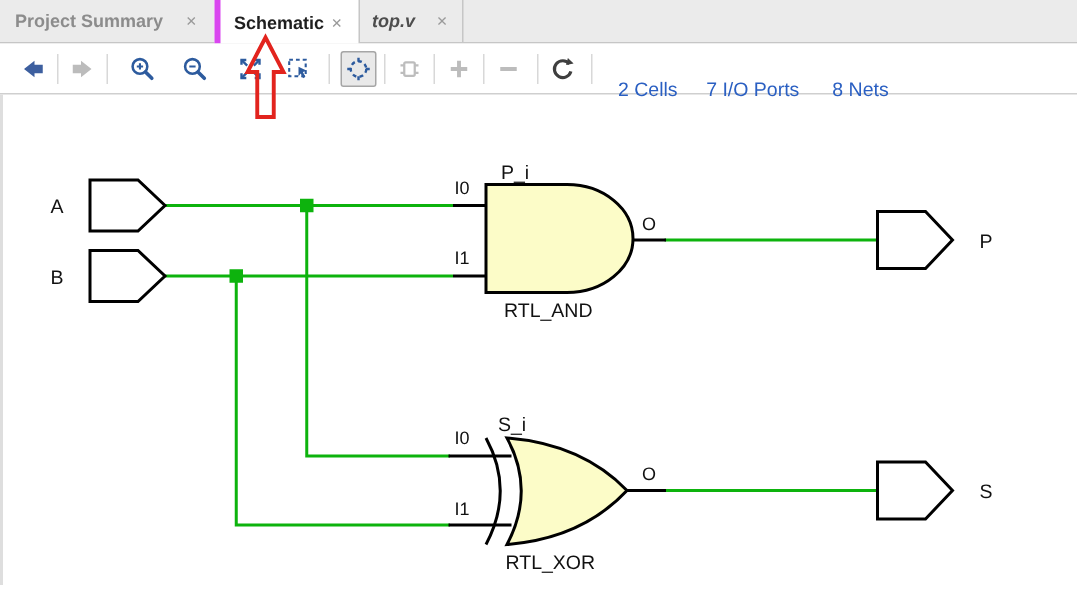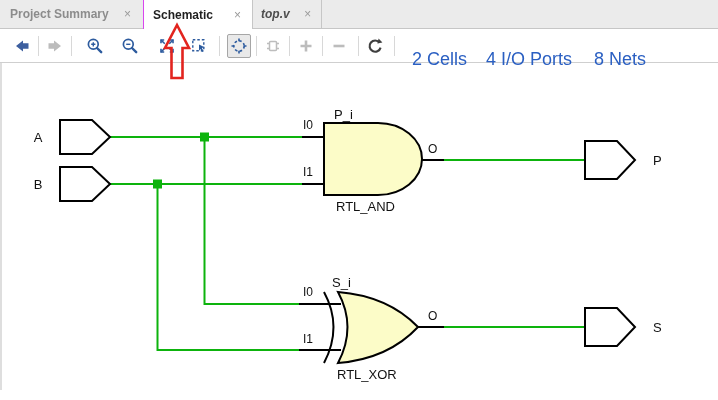--- a/index.html
+++ b/index.html
@@ -18,22 +18,22 @@
     height:28px;box-sizing:border-box;display:flex;align-items:center;
     font-size:12px;font-weight:bold;cursor:default;white-space:nowrap;
   }
   .tab .close{
     font-size:12px;font-weight:normal;color:#9a9a9a;margin-left:16px;
     line-height:1;padding:0 2px;
   }
   .tab-ps{width:143px;padding-left:10px;color:#8c8c8c;}
   .tab-ps .close{margin-left:auto;margin-right:10px;}
   .tab-active{
-    width:110px;padding-left:9px;color:#1f1f1f;background:#ffffff;
-    border-left:1px solid #d946ef;border-right:1px solid #c6c6c6;
+    width:97px;padding-left:9px;color:#1f1f1f;background:#ffffff;
+    border-left:4px solid #d946ef;border-right:1px solid #c6c6c6;
     height:29px;margin-bottom:-1px;z-index:3;
   }
   .tab-active .close{margin-left:auto;margin-right:9px;}
   .tab-top{width:69px;padding-left:8px;color:#4d4d4d;border-right:1px solid #c6c6c6;font-style:italic;}
   .tab-top .close{margin-left:auto;margin-right:8px;}
   
   .toolbar{
     height:33px;background:#ffffff;border-bottom:1px solid #cfcfcf;
     display:flex;align-items:center;padding-left:9px;position:relative;z-index:2;
   }
@@ -41,21 +41,21 @@
     width:26px;height:26px;display:flex;align-items:center;justify-content:center;
     flex:0 0 auto;background:transparent;border:none;padding:0;cursor:default;
   }
   .tbtn svg{display:block;}
   .tbtn.selected{
     background:#e9e9e9;border:1px solid #a6a6a6;border-radius:2px;
     width:24px;height:24px;
   }
   .tsep{width:1px;height:20px;background:#d8d8d8;flex:0 0 auto;margin:0 3px;}
   .tlink{
-    color:#2a5fc2;font-size:18px;white-space:nowrap;cursor:default;flex:0 0 auto;margin-top:27px;
+    color:#2a5fc2;font-size:13px;white-space:nowrap;cursor:default;flex:0 0 auto;margin-top:27px;
   }
   
   .canvas{position:relative;height:337px;background:#ffffff;}
   .canvas-left-border{position:absolute;left:0;top:0;width:2px;height:327px;background:#dedede;}
   .schematic-svg{position:absolute;left:0;top:0;}
   .schematic-svg text{fill:#111111;}
   .lbl{font-size:13px;}
   .pinlbl{font-size:12px;}
   
   .annotation-arrow{position:absolute;left:150px;top:15px;z-index:10;pointer-events:none;}
@@ -147,21 +147,21 @@
   </button>
   <div class="tsep" style="margin-left:6px;"></div>
   <button class="tbtn">
     <svg width="18" height="18" viewBox="0 0 18 18">
       <path d="M13.6 5.6 A5.6 5.6 0 1 0 14.6 10.6" fill="none" stroke="#3f3f3f" stroke-width="2.1"></path>
       <path d="M12.6 1.6 L16.4 5.4 L11.4 6.4 Z" fill="#3f3f3f"></path>
     </svg>
   </button>
   <div class="tsep" style="margin-left:6px;"></div>
   <span class="tlink" style="margin-left:14px;">2 Cells</span>
-  <span class="tlink" style="margin-left:19px;">4 I/O Ports</span>
+  <span class="tlink" style="margin-left:19px;">7 I/O Ports</span>
   <span class="tlink" style="margin-left:22px;">8 Nets</span>
 </div>
 
 <div class="canvas">
   <div class="canvas-left-border"></div>
   <svg class="schematic-svg" width="718" height="337" viewBox="0 0 718 337">
 
     <g stroke="#0db30d" stroke-width="2" fill="none">
       <polyline points="110,74 302,74"></polyline>
       <polyline points="204.5,74 204.5,241 300,241"></polyline>

